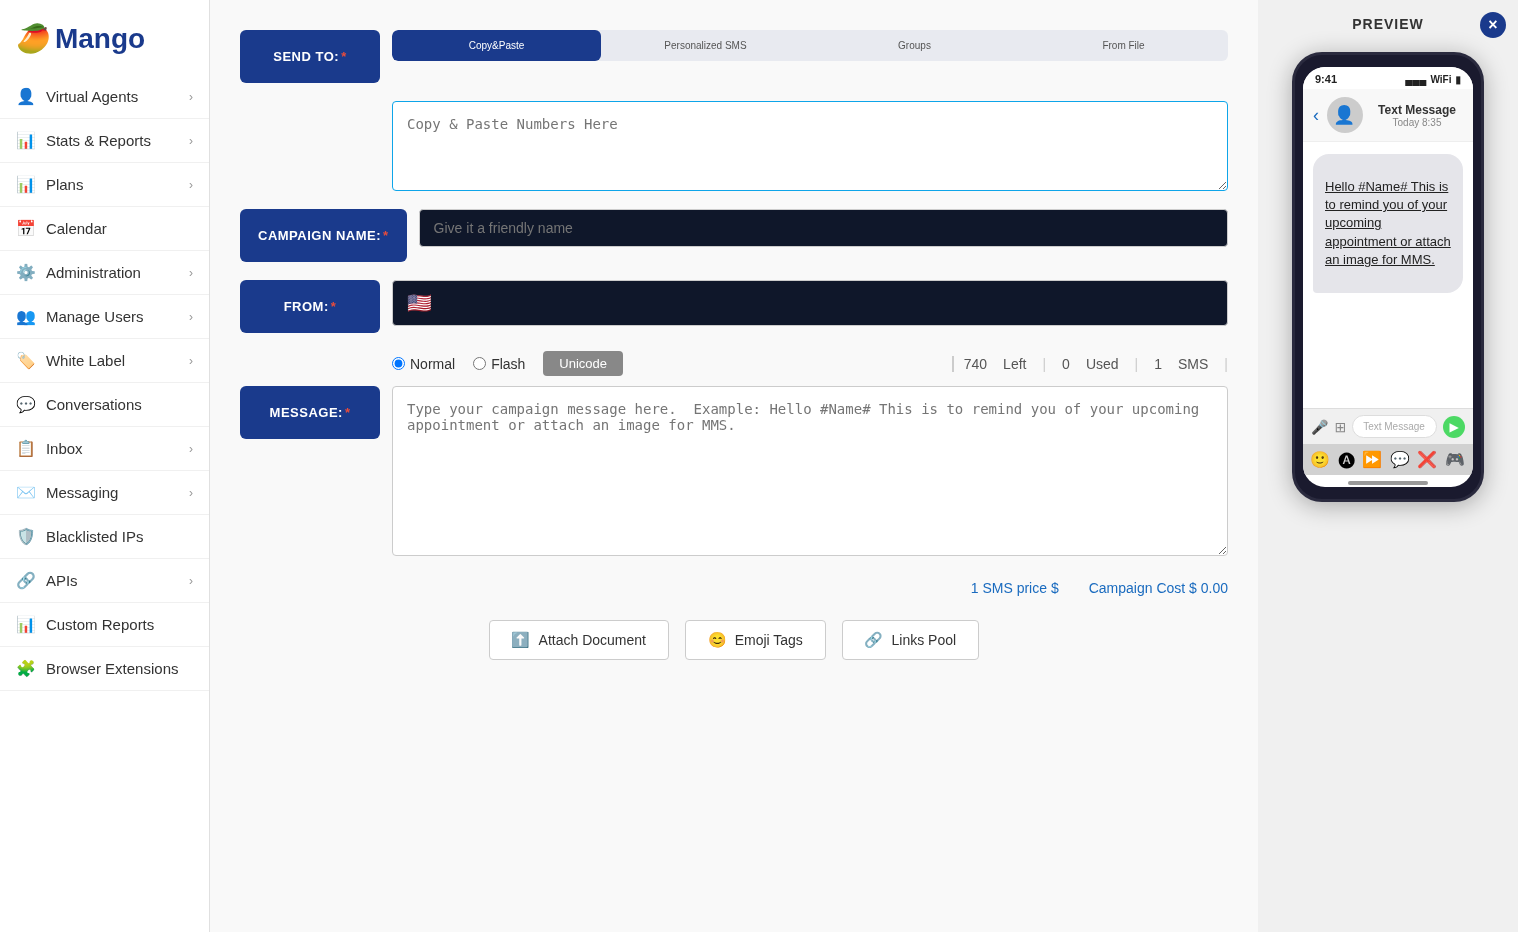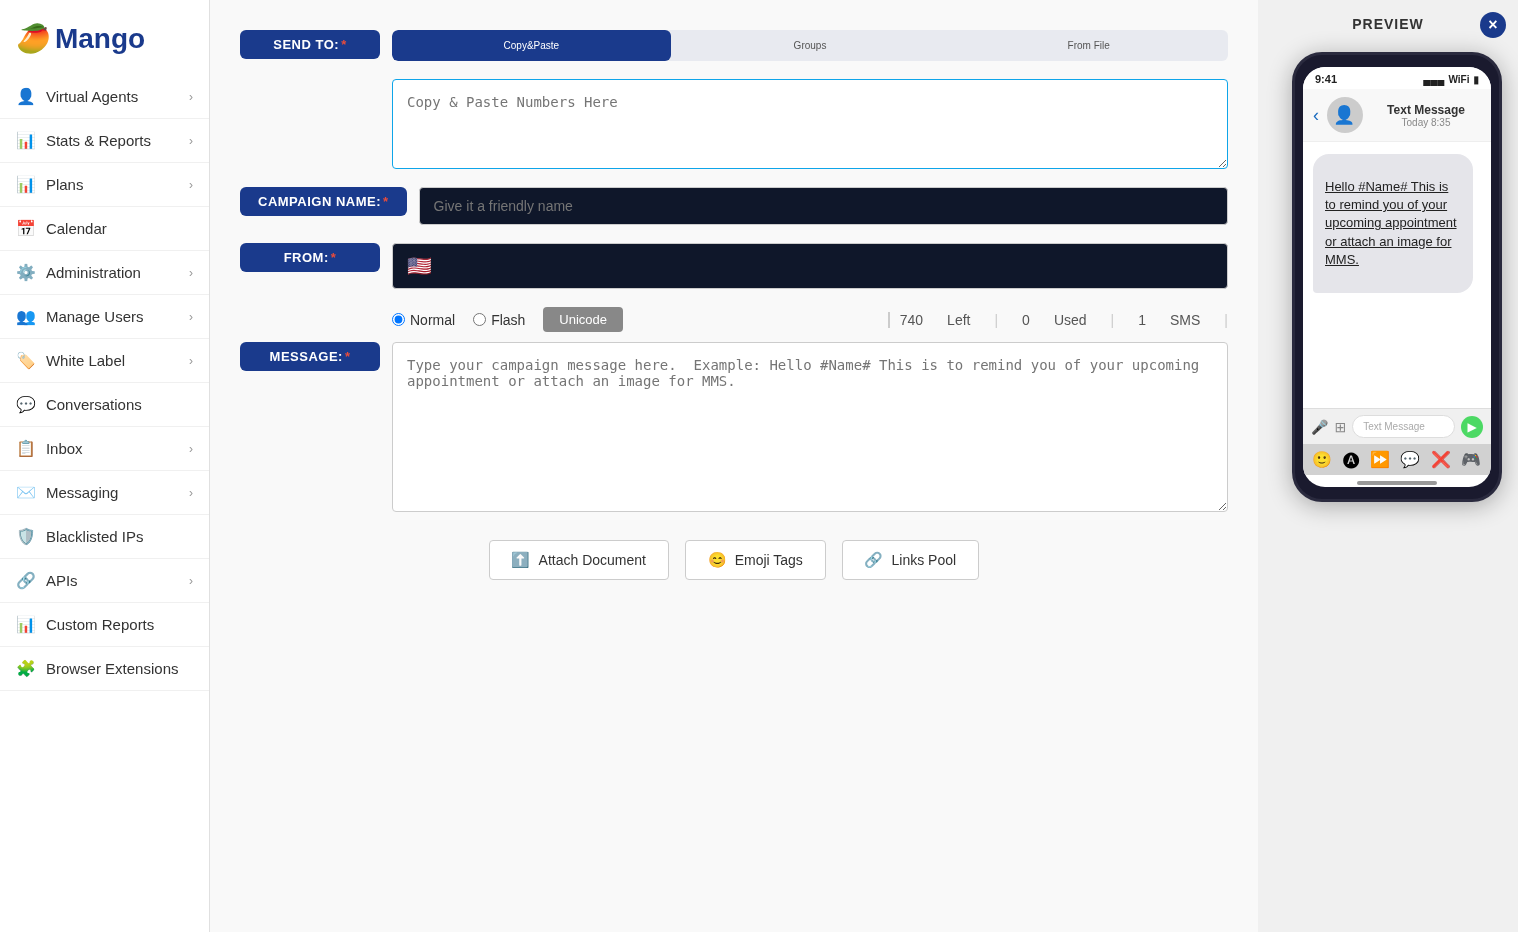--- a/index.html
+++ b/index.html
@@ -56,21 +56,21 @@
       align-items: flex-start;
       margin-bottom: 18px;
       gap: 12px;
     }
 
     .label-btn {
       background: #1a3a8c;
       color: #fff;
       border: none;
       border-radius: 6px;
-      padding: 7px 18px;
+      padding: 19px 18px;
       font-size: 13px;
       font-weight: bold;
       min-width: 140px;
       text-align: center;
       cursor: pointer;
       letter-spacing: 0.5px;
     }
     .label-btn .required { color: #e74c3c; margin-left: 2px; }
 
     
@@ -133,21 +133,21 @@
       border: none;
       border-radius: 4px;
       padding: 5px 16px;
       font-size: 13px;
       cursor: pointer;
     }
     .sms-stats {
       margin-left: auto;
       display: flex;
       align-items: center;
-      gap: 24px;
+      gap: 16px;
       font-size: 14px;
       color: #555;
       border-left: 2px solid #ccc;
       padding-left: 10px;
     }
     .stat-sep { color: #ccc; }
 
     
     .msg-area {
       flex: 1;
@@ -194,21 +194,21 @@
     }
     .action-icon { font-size: 15px; }
 
     
     #preview {
       width: 260px;
       min-width: 260px;
       background: #f0f0f0;
       display: flex;
       flex-direction: column;
-      align-items: flex-end;
+      align-items: center;
       padding: 16px;
       position: relative;
     }
     .preview-title {
       font-size: 14px;
       font-weight: bold;
       color: #333;
       letter-spacing: 1px;
       margin-bottom: 10px;
       align-self: center;
@@ -226,21 +226,21 @@
       font-size: 16px;
       cursor: pointer;
       display: flex;
       align-items: center;
       justify-content: center;
       font-weight: bold;
     }
 
     
     .phone-mockup {
-      width: 210px;
+      width: 192px;
       background: #1a1a2e;
       border-radius: 30px;
       padding: 12px 8px;
       box-shadow: 0 4px 24px rgba(0,0,0,0.3);
       position: relative;
       border: 3px solid #2a2a3e;
       margin-top: 10px;
     }
     .phone-screen {
       background: #fff;
@@ -420,20 +420,21 @@
 </nav>
 
 <main id="main">
 
   <div class="form-row">
     <button class="label-btn">
       <span>SEND TO:</span><span class="required">*</span>
     </button>
     <div class="tab-row">
       <div class="tab-item active">Copy&amp;Paste</div>
+      <div class="tab-item">Personalized SMS</div>
       <div class="tab-item">Groups</div>
       <div class="tab-item">From File</div>
     </div>
   </div>
 
   <div class="form-row" style="padding-left: 152px;">
     <textarea class="paste-area" placeholder="Copy &amp; Paste Numbers Here" style=""></textarea>
   </div>
 
   <div class="form-row">
@@ -476,20 +477,29 @@
     </div>
   </div>
 
   <div class="form-row">
     <button class="label-btn">
       <span>MESSAGE:</span><span class="required">*</span>
     </button>
     <textarea class="msg-area" placeholder="Type your campaign message here.  Example: Hello #Name# This is to remind you of your upcoming appointment or attach an image for MMS." style=""></textarea>
   </div>
 
+  <div class="price-row">
+    <a class="price-link">1 SMS price $</a>
+    <span>
+      <a class="price-link">
+        <span>Campaign Cost $</span>
+        <span>0.00</span>
+      </a>
+    </span>
+  </div>
 
   <div class="action-row">
     <button class="action-btn">
       <span class="action-icon">⬆️</span>
       <span>Attach Document</span>
     </button>
     <button class="action-btn">
       <span class="action-icon">😊</span>
       <span>Emoji Tags</span>
     </button>

